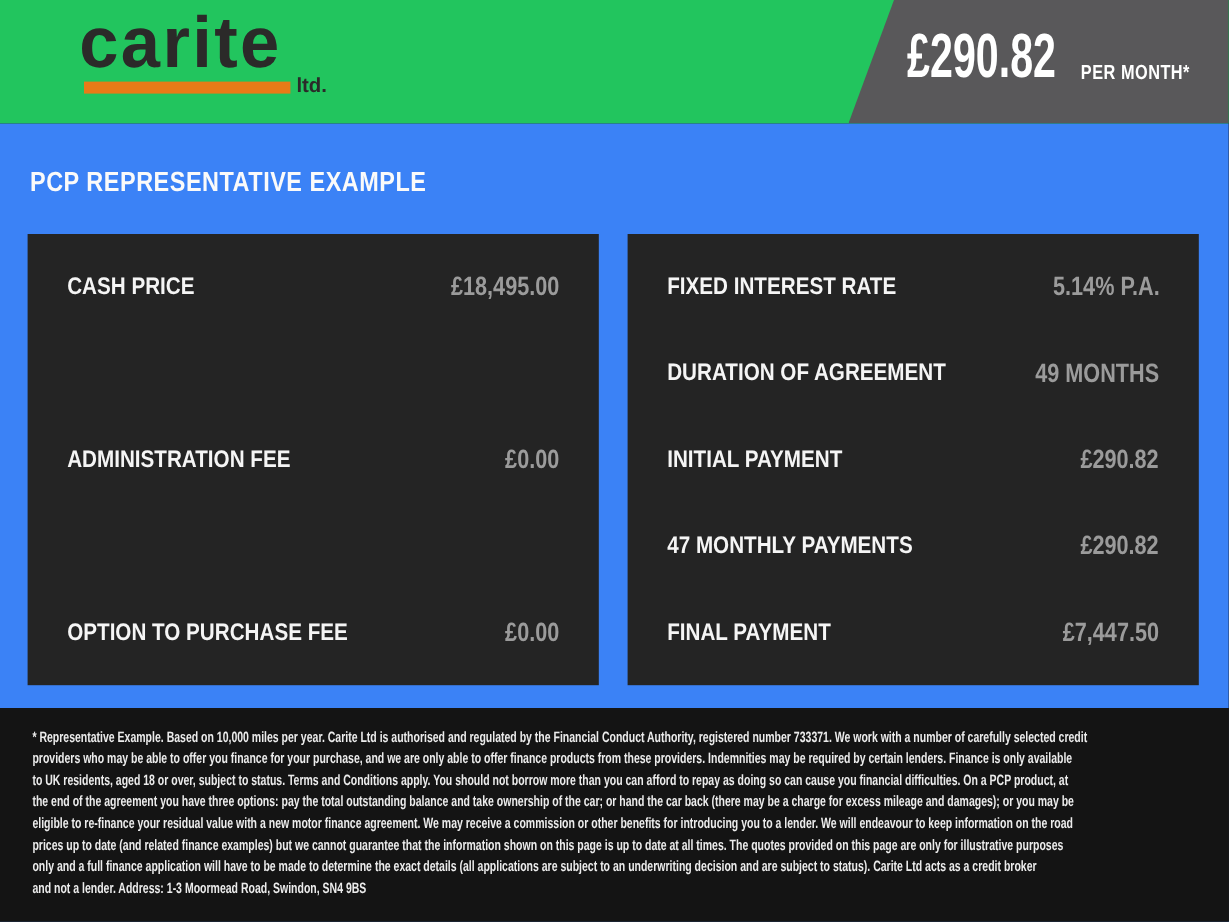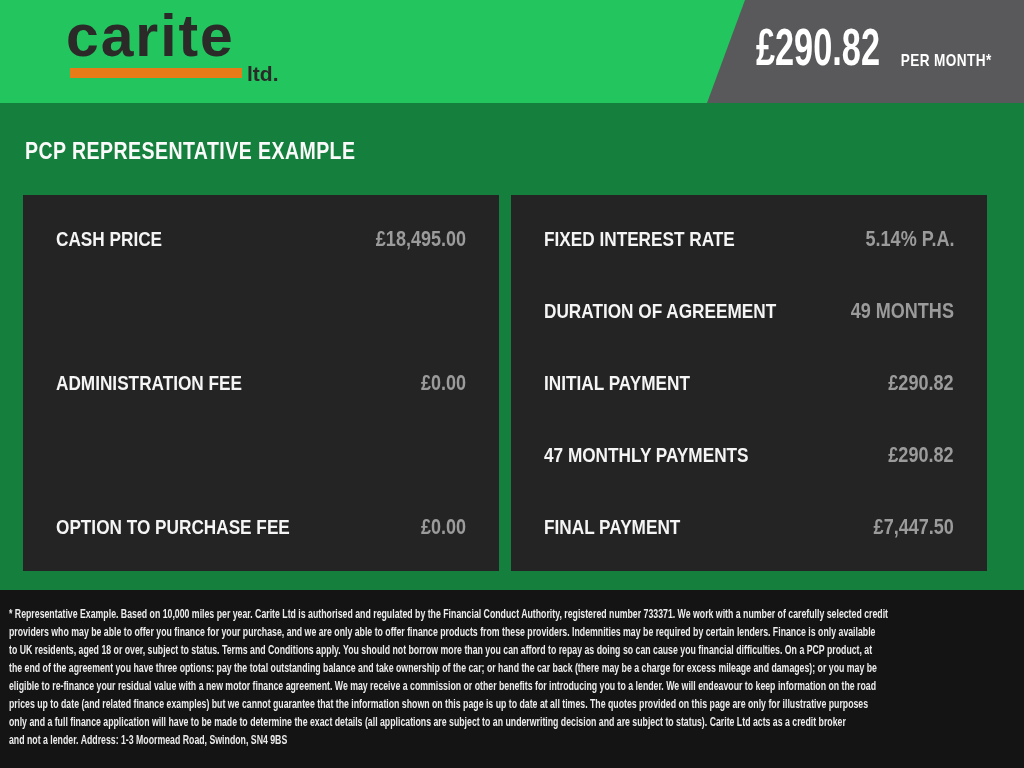--- a/index.html
+++ b/index.html
@@ -9,51 +9,51 @@
   .page { position:relative; width:1024px; height:768px; }
 
   
   .header { position:relative; width:1024px; height:103px; background:#22c55e; }
 
   .logo { position:absolute; left:0; top:0; width:300px; height:103px; }
   .logo-text { position:absolute; left:66px; top:6px; font-size:60px; line-height:60px;
                font-weight:bold; letter-spacing:2px; color:#2b2a29;
                display:inline-block; transform:scaleX(0.98); transform-origin:left center; }
   .logo-underline { position:absolute; left:70px; top:68px; width:172px; height:10px; }
-  .logo-suffix { position:absolute; left:247px; top:62px; font-size:21px; font-weight:bold;
+  .logo-suffix { position:absolute; left:247px; top:62px; font-size:17px; font-weight:bold;
                  color:#2b2a29; }
 
   .price-badge { position:absolute; right:0; top:0; width:317px; height:103px;
                  clip-path:polygon(38px 0, 317px 0, 317px 103px, 0 103px); }
   .price-amount { position:absolute; right:144px; top:22px; font-size:52px; line-height:50px;
                   font-weight:bold; color:#ffffff; white-space:nowrap;
                   transform:scaleX(0.66); transform-origin:right center; }
   .price-period { position:absolute; right:32px; top:51px; font-size:17px; font-weight:bold;
                   color:#ffffff; white-space:nowrap; letter-spacing:0.5px;
                   transform:scaleX(0.8); transform-origin:right center; }
 
   
-  .main { position:relative; width:1024px; height:487px; background:#15803d; }
+  .main { position:relative; width:1024px; height:487px; background:#3b82f6; }
   .page-title-wrap { padding:36px 0 0 25px; height:63px; }
   .page-title { display:inline-block; font-size:23px; line-height:24px; font-weight:bold;
                 color:#fafafa; white-space:nowrap; letter-spacing:0.5px;
                 transform:scaleX(0.85); transform-origin:left center; }
 
-  .panels { display:flex; gap:12px; margin:29px 25px 0 23px; }
+  .panels { display:flex; gap:24px; margin:29px 25px 0 23px; }
   .panel { width:476px; height:376px; background:#242424; padding:20px 33px;
            display:flex; flex-direction:column; justify-content:space-between; }
   .row { display:flex; justify-content:space-between; align-items:center; height:48px; }
   .row-label { display:inline-block; font-size:20px; font-weight:bold; color:#f5f5f5;
                white-space:nowrap; transform:scaleX(0.86); transform-origin:left center; }
   .row-value { display:inline-block; font-size:22px; font-weight:bold; color:#9b9b9b;
                white-space:nowrap; transform:scaleX(0.82); transform-origin:right center; }
 
   
   .footer { position:relative; width:1024px; height:178px; background:#141414;
-            padding:15px 0 0 9px; overflow:hidden; }
+            padding:15px 0 0 27px; overflow:hidden; }
   .disc-line { white-space:nowrap; font-size:12.5px; line-height:18px; font-weight:bold;
                color:#ececec; transform:scaleX(0.7); transform-origin:left center; }
 </style>
 </head>
 <body>
 
 <div class="page">
 
   <div class="header">
     <div class="logo">

